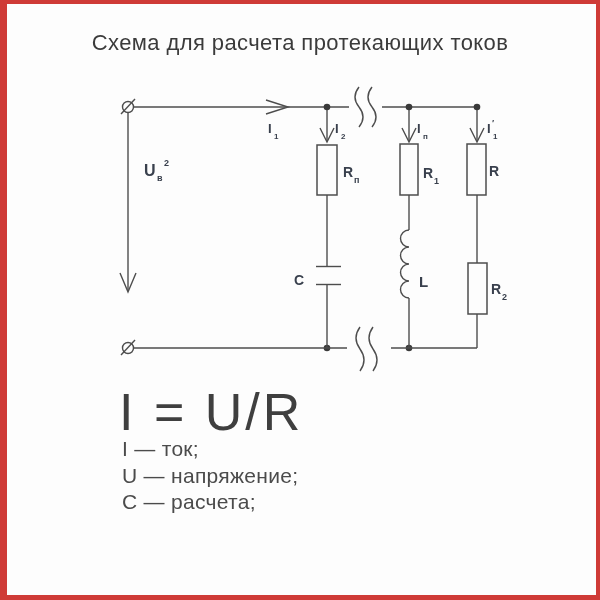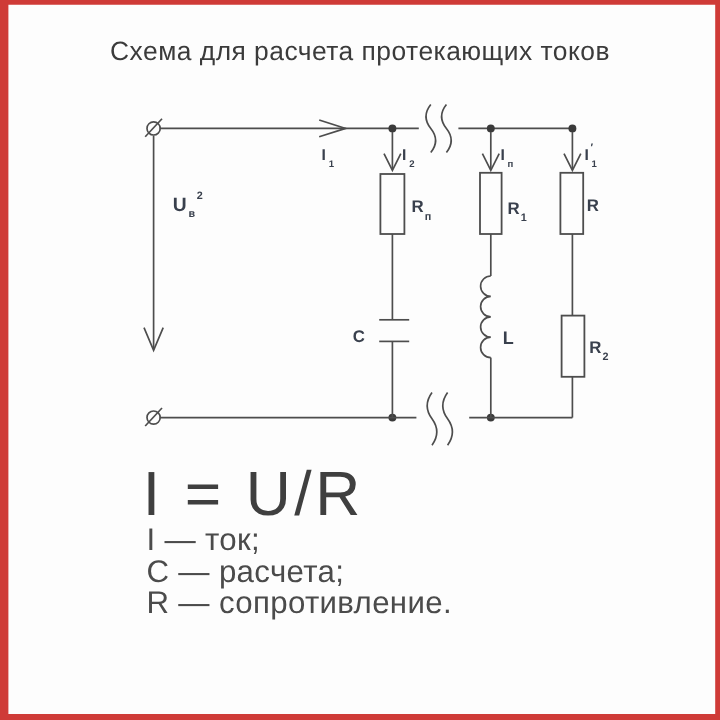--- a/index.html
+++ b/index.html
@@ -24,21 +24,21 @@
     color:#3b3b3b;
   }
   .circuit-svg { position:absolute; top:0; left:0; }
   .formula {
     position:absolute; left:119px; top:382px;
     font-size:52px; font-weight:300; letter-spacing:3px;
     color:#3f3f3f;
   }
   .legend {
     position:absolute; left:122px; top:436px;
-    font-size:26px; font-weight:300; line-height:26.5px;
+    font-size:21px; font-weight:300; line-height:26.5px;
     color:#4b4b4b; letter-spacing:0.3px;
   }
   svg text { fill:#39404d; font-family:"Liberation Sans", sans-serif; font-weight:bold; }
   .wire { stroke:#4d4d4d; stroke-width:1.4; fill:none; }
   .comp { stroke:#4d4d4d; stroke-width:1.5; fill:#fdfdfd; }
   .dot  { fill:#3a3a3a; stroke:none; }
 </style>
 </head>
 <body>
 
@@ -157,18 +157,18 @@
       <text x="502" y="300" font-size="9">2</text>
     </g>
     <text x="294" y="285" font-size="14">C</text>
     <text x="419" y="287" font-size="15">L</text>
   </svg>
 
   <div class="formula">I = U/R</div>
 
   <div class="legend">
     <div>I — ток;</div>
+    <div>U — напряжение;</div>
     <div>C — расчета;</div>
-    <div>R — сопротивление.</div>
   </div>
 
   <div class="frame" style="border-color: rgb(207, 59, 55);"></div>
 </div>
 
 </body></html>

